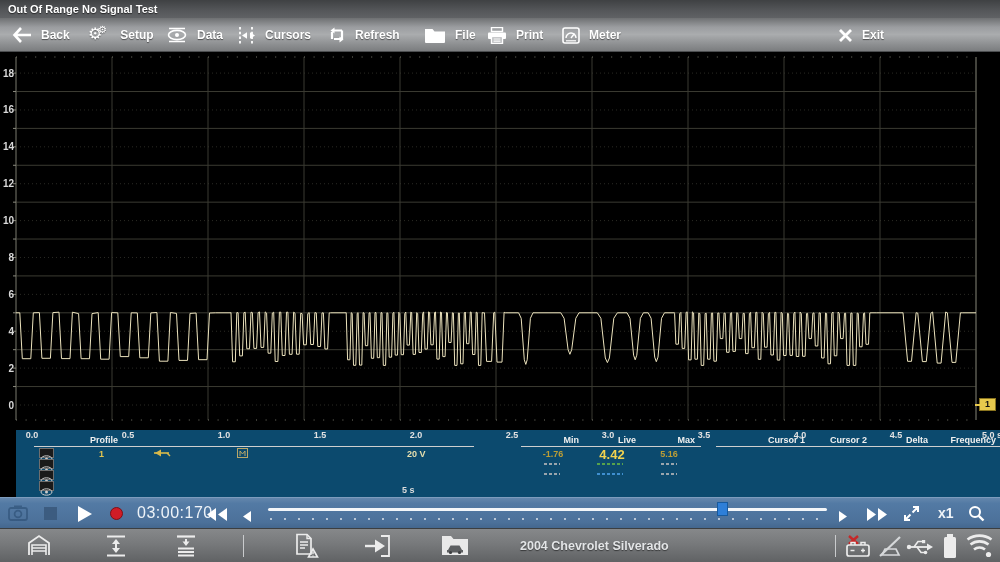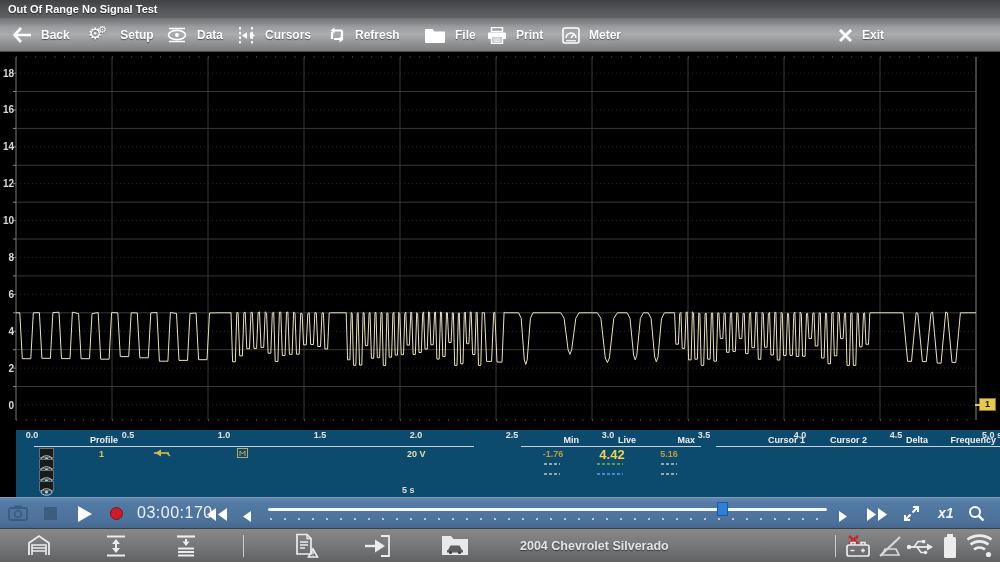--- a/index.html
+++ b/index.html
@@ -42,21 +42,21 @@
   .transport{position:absolute;left:0;top:497px;width:1000px;height:31px;
      background:linear-gradient(180deg,#6487ad 0%,#537AA4 18%,#4c719a 80%,#44678e 100%);
      border-top:1px solid #7e9cbd;border-bottom:1px solid #2c4usb songs;}
   .transport .item{position:absolute;}
   .t-time{color:#eef3f8;font-size:16px;letter-spacing:.5px;}
   .tri{width:0;height:0;display:inline-block;}
   .track{position:absolute;left:268px;top:10px;width:559px;height:3px;background:#f3f6f9;border-radius:2px;}
   .ticks{position:absolute;left:270px;top:20px;width:556px;height:2px;
      background:repeating-linear-gradient(90deg,#b9c6d6 0 2px,transparent 2px 14px);}
   .thumb{position:absolute;top:4px;width:11px;height:14px;background:#2e7fd8;border:1px solid #175a9e;}
-  .t-x1{color:#f0f4f8;font-size:14px;font-weight:bold;font-style:italic;}
+  .t-x1{color:#f0f4f8;font-size:14px;font-weight:bold;}
   
   .statusbar{position:absolute;left:0;top:528px;width:1000px;height:34px;
      background:linear-gradient(180deg,#86888a 0%,#77797b 45%,#606264 100%);border-top:1px solid #3c3e40;}
   .sb-item{position:absolute;top:4px;}
   .sb-div{position:absolute;top:6px;width:1px;height:22px;background:#c9cbcd;}
   .vehicle{position:absolute;left:520px;top:10px;font-size:12.5px;font-weight:bold;color:#e3e5e7;
      text-shadow:0 1px 1px rgba(0,0,0,.5);}
 </style>
 </head>
 <body>

